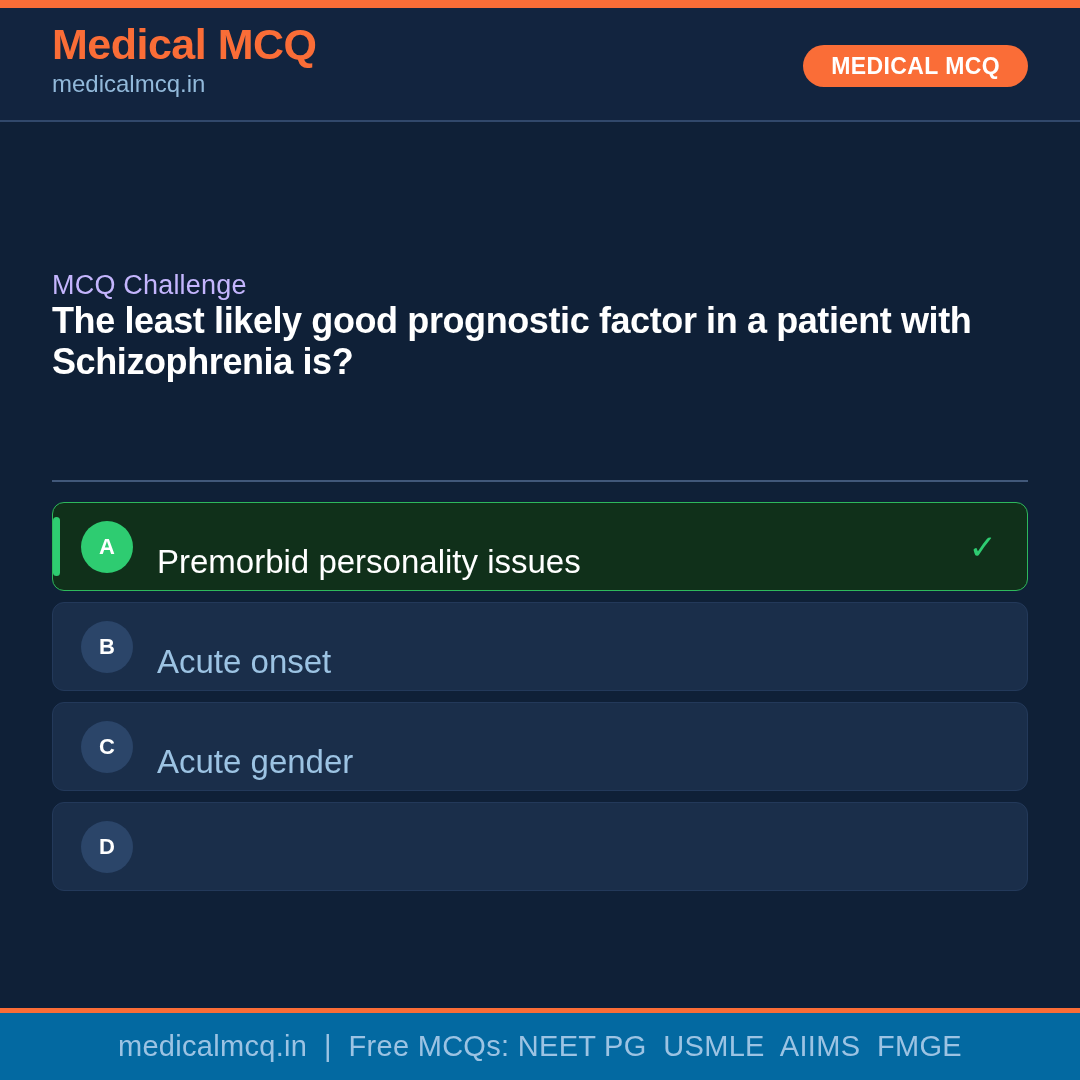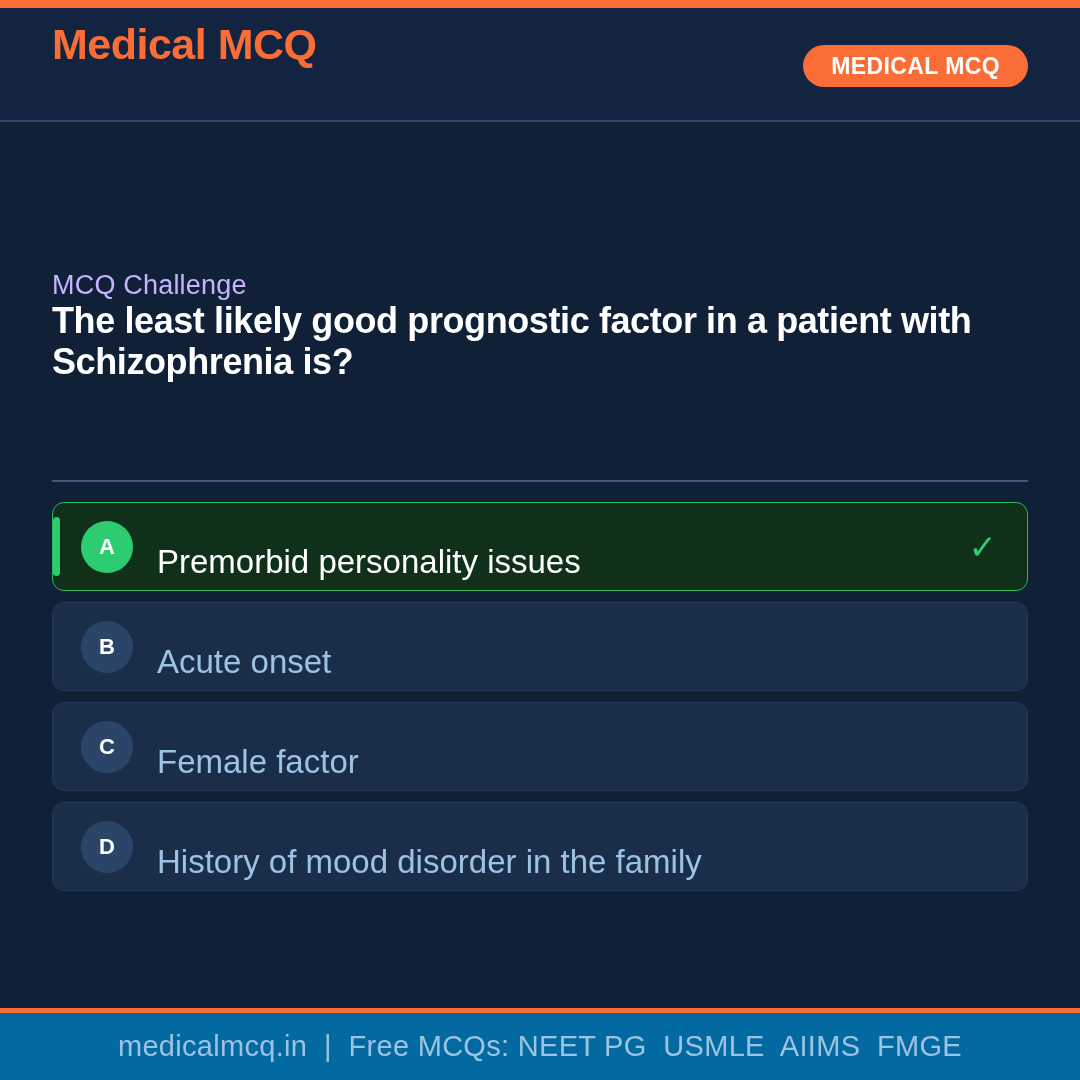--- a/index.html
+++ b/index.html
@@ -214,20 +214,21 @@
   }
 </style>
 </head>
 <body>
 
 <div class="top-accent"></div>
 
 <div class="header">
   <div class="brand">
     <div class="brand-title">Medical MCQ</div>
+    <div class="brand-sub">medicalmcq.in</div>
   </div>
   <div class="header-badge">
     <span class="header-badge-label">MEDICAL MCQ</span>
   </div>
 </div>
 
 <div class="content">
   <div class="eyebrow">MCQ Challenge</div>
   <div class="question">The least likely good prognostic factor in a patient with Schizophrenia is?</div>
   <div class="divider"></div>
@@ -244,28 +245,27 @@
     <div class="option">
 
       <div class="option-badge">B</div>
       <div class="option-text">Acute onset</div>
 
     </div>
 
     <div class="option">
 
       <div class="option-badge">C</div>
-      <div class="option-text">Female factor</div>
+      <div class="option-text">Acute gender</div>
 
     </div>
 
     <div class="option">
 
       <div class="option-badge">D</div>
-      <div class="option-text">History of mood disorder in the family</div>
 
     </div>
 
   </div>
 </div>
 
 <div class="footer">
   <div class="footer-text">medicalmcq.in  |  Free MCQs: NEET PG  USMLE  AIIMS  FMGE</div>
 </div>
 

